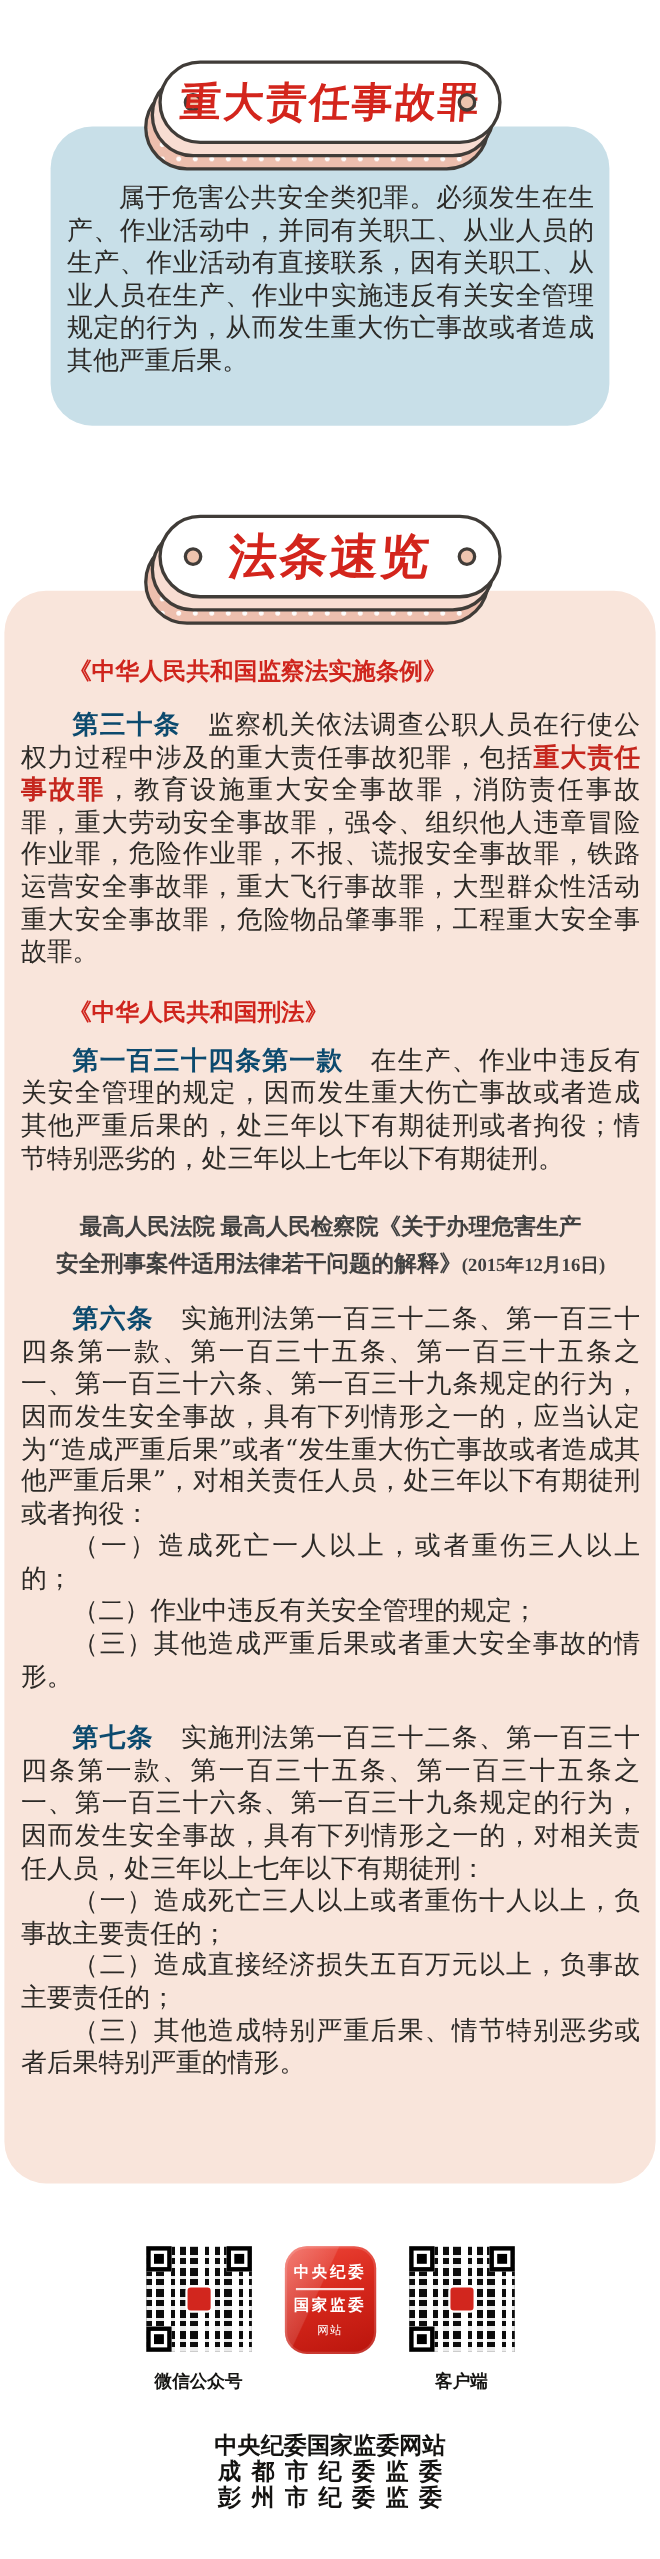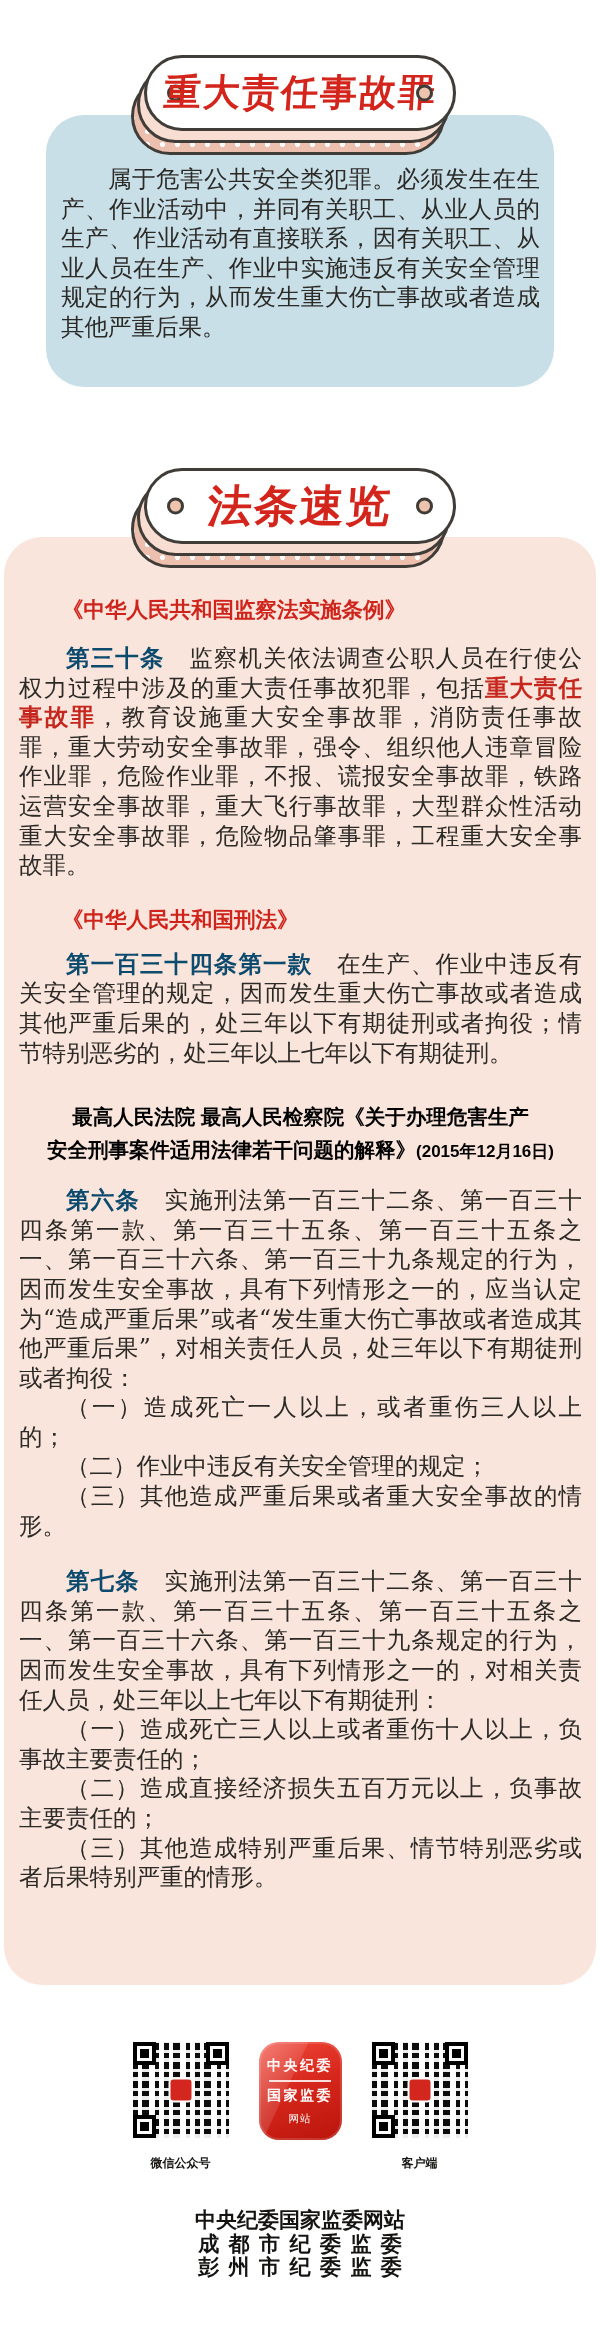--- a/index.html
+++ b/index.html
@@ -33,39 +33,39 @@
   .pink-panel{margin:-31px auto 0;width:592px;height:1448px;background:#f9e5db;border-radius:38px;
       padding:40px 14px 0 15px;}
 
   
   .body-text{margin:0;font-family:"DejaVu Serif","Liberation Serif",serif;
       font-size:23.5px;line-height:29.6px;color:#2c2a27;text-align:justify;text-indent:2em;}
   .body-text b{color:#0c4a6e;}
   .red-em{color:#c5261d;font-weight:bold;}
   .law-heading{margin:0;text-indent:2em;font-size:21.5px;font-weight:bold;color:#cf241c;
       font-family:"Liberation Sans","DejaVu Sans",sans-serif;}
-  .center-heading{margin:16px 6px;text-align:center;font-weight:bold;color:#000000;
-      font-size:20.5px;line-height:33px;text-indent:0;}
+  .center-heading{margin:16px 6px;text-align:center;font-weight:bold;color:#404040;
+      font-size:20.5px;line-height:33px;text-indent:0;font-family:Liberation Serif, serif;}
   .center-heading .date{font-size:17px;}
   .mt16{margin-top:16px;} .mt18{margin-top:18px;} .mt20{margin-top:20px;}
   .mt24{margin-top:24px;} .mt26{margin-top:26px;} .mt32{margin-top:32px;}
 
   
   .qr-row{display:flex;justify-content:center;align-items:flex-start;gap:30px;margin-top:57px;}
   .qr-col{display:flex;flex-direction:column;align-items:center;}
   .qr{width:96px;height:96px;position:relative;background-color:#fff;
       background-image:
         repeating-linear-gradient(0deg, rgba(255,255,255,.92) 0 4px, rgba(255,255,255,0) 4px 9px, rgba(255,255,255,.92) 9px 12px, rgba(255,255,255,0) 12px 19px),
         repeating-linear-gradient(90deg,#0c0c0c 0 5px,#ffffff 5px 9px,#0c0c0c 9px 16px,#ffffff 16px 22px,#0c0c0c 22px 26px,#ffffff 26px 31px);}
   .finder{position:absolute;width:23px;height:23px;border:4px solid #000;background:#fff;box-sizing:border-box;}
   .finder::after{content:"";position:absolute;inset:3px;background:#000;}
   .finder.tl{top:0;left:0;} .finder.tr{top:0;right:0;} .finder.bl{bottom:0;left:0;}
   .qr-logo{position:absolute;left:50%;top:50%;transform:translate(-50%,-50%);width:25px;height:25px;
       background:#d2261e;border-radius:5px;border:2px solid #ffffff;box-sizing:border-box;}
-  .qr-label{margin-top:17px;font-size:12px;font-weight:bold;color:#161513;white-space:nowrap;}
+  .qr-label{margin-top:17px;font-size:16px;font-weight:bold;color:#161513;white-space:nowrap;}
 
   .app-icon{width:83px;height:98px;border-radius:20px;position:relative;overflow:hidden;
       background:linear-gradient(160deg,#f0473a 0%,#d7281c 45%,#b9140c 100%);
       display:flex;flex-direction:column;align-items:center;justify-content:center;color:#ffffff;
       box-shadow:inset 0 0 0 2px rgba(255,255,255,.14);}
   .app-icon::before{content:"";position:absolute;inset:0;
       background:linear-gradient(115deg,rgba(255,255,255,.30) 0%,rgba(255,255,255,.12) 38%,rgba(255,255,255,0) 39%);}
   .app-line{font-size:14px;letter-spacing:2.5px;font-weight:bold;
       font-family:"DejaVu Serif","Liberation Serif",serif;position:relative;}
   .app-divider{width:62px;height:2px;background:rgba(255,255,255,.85);margin:5px 0;position:relative;}

